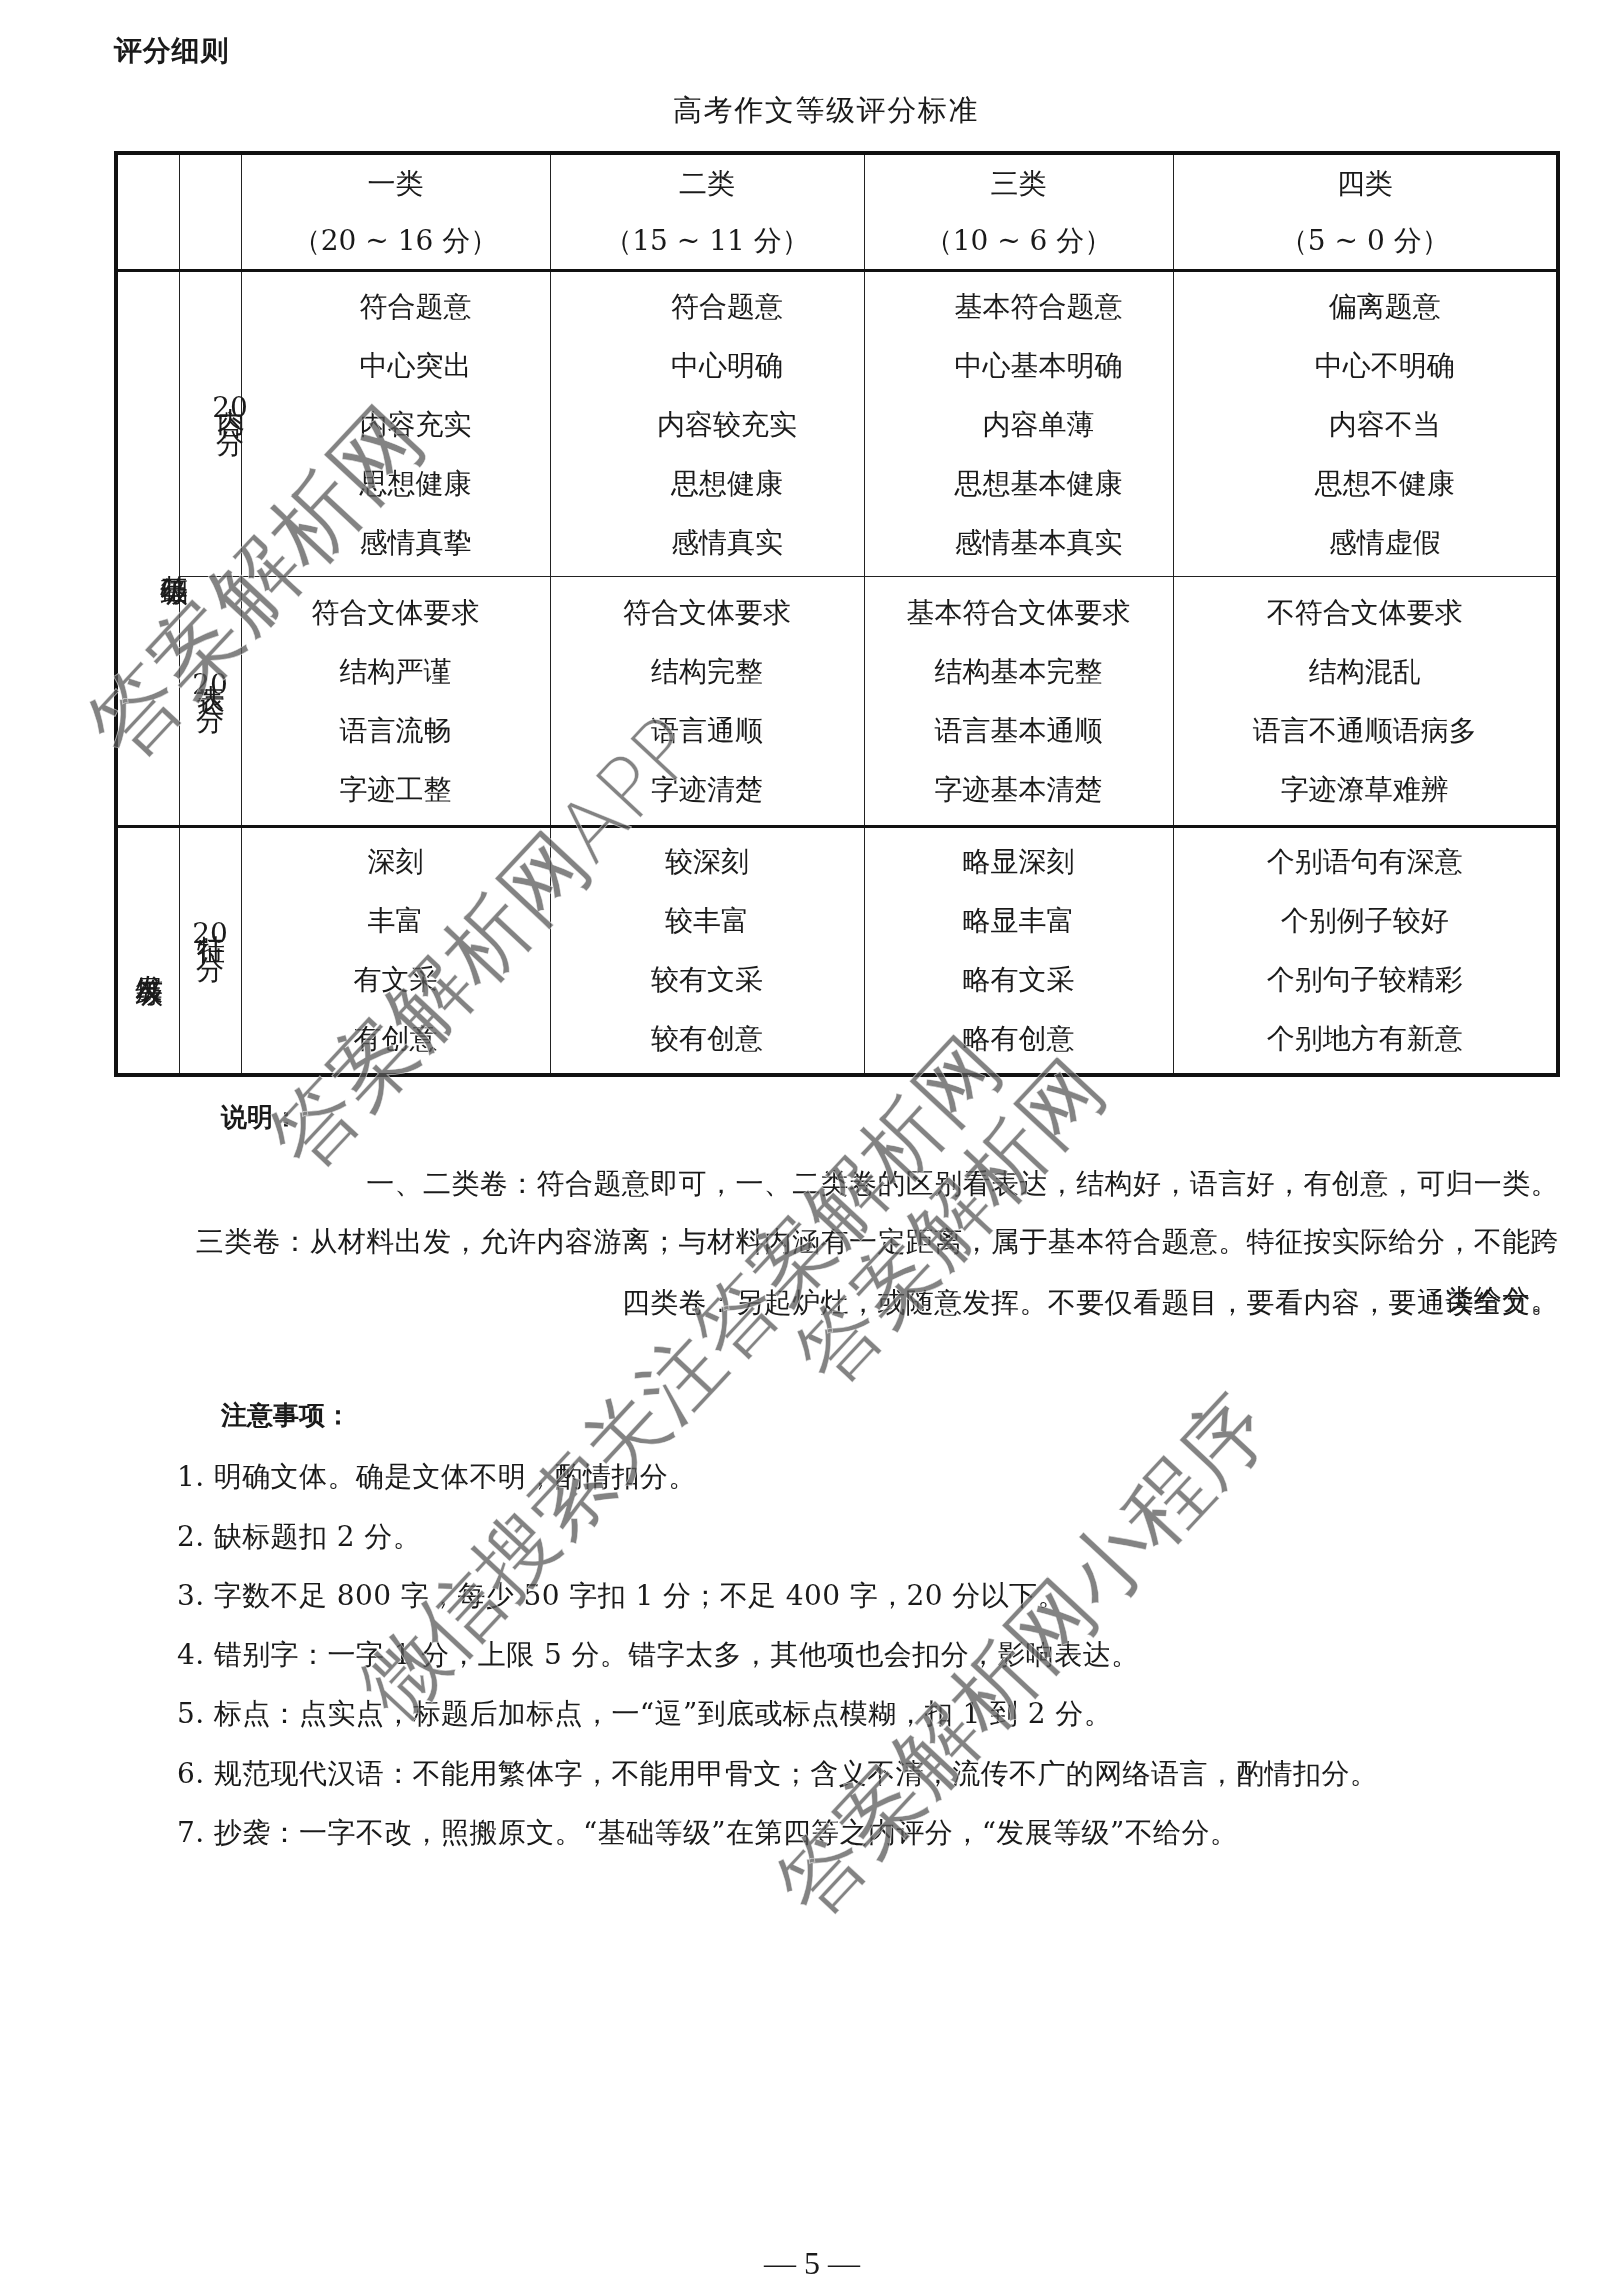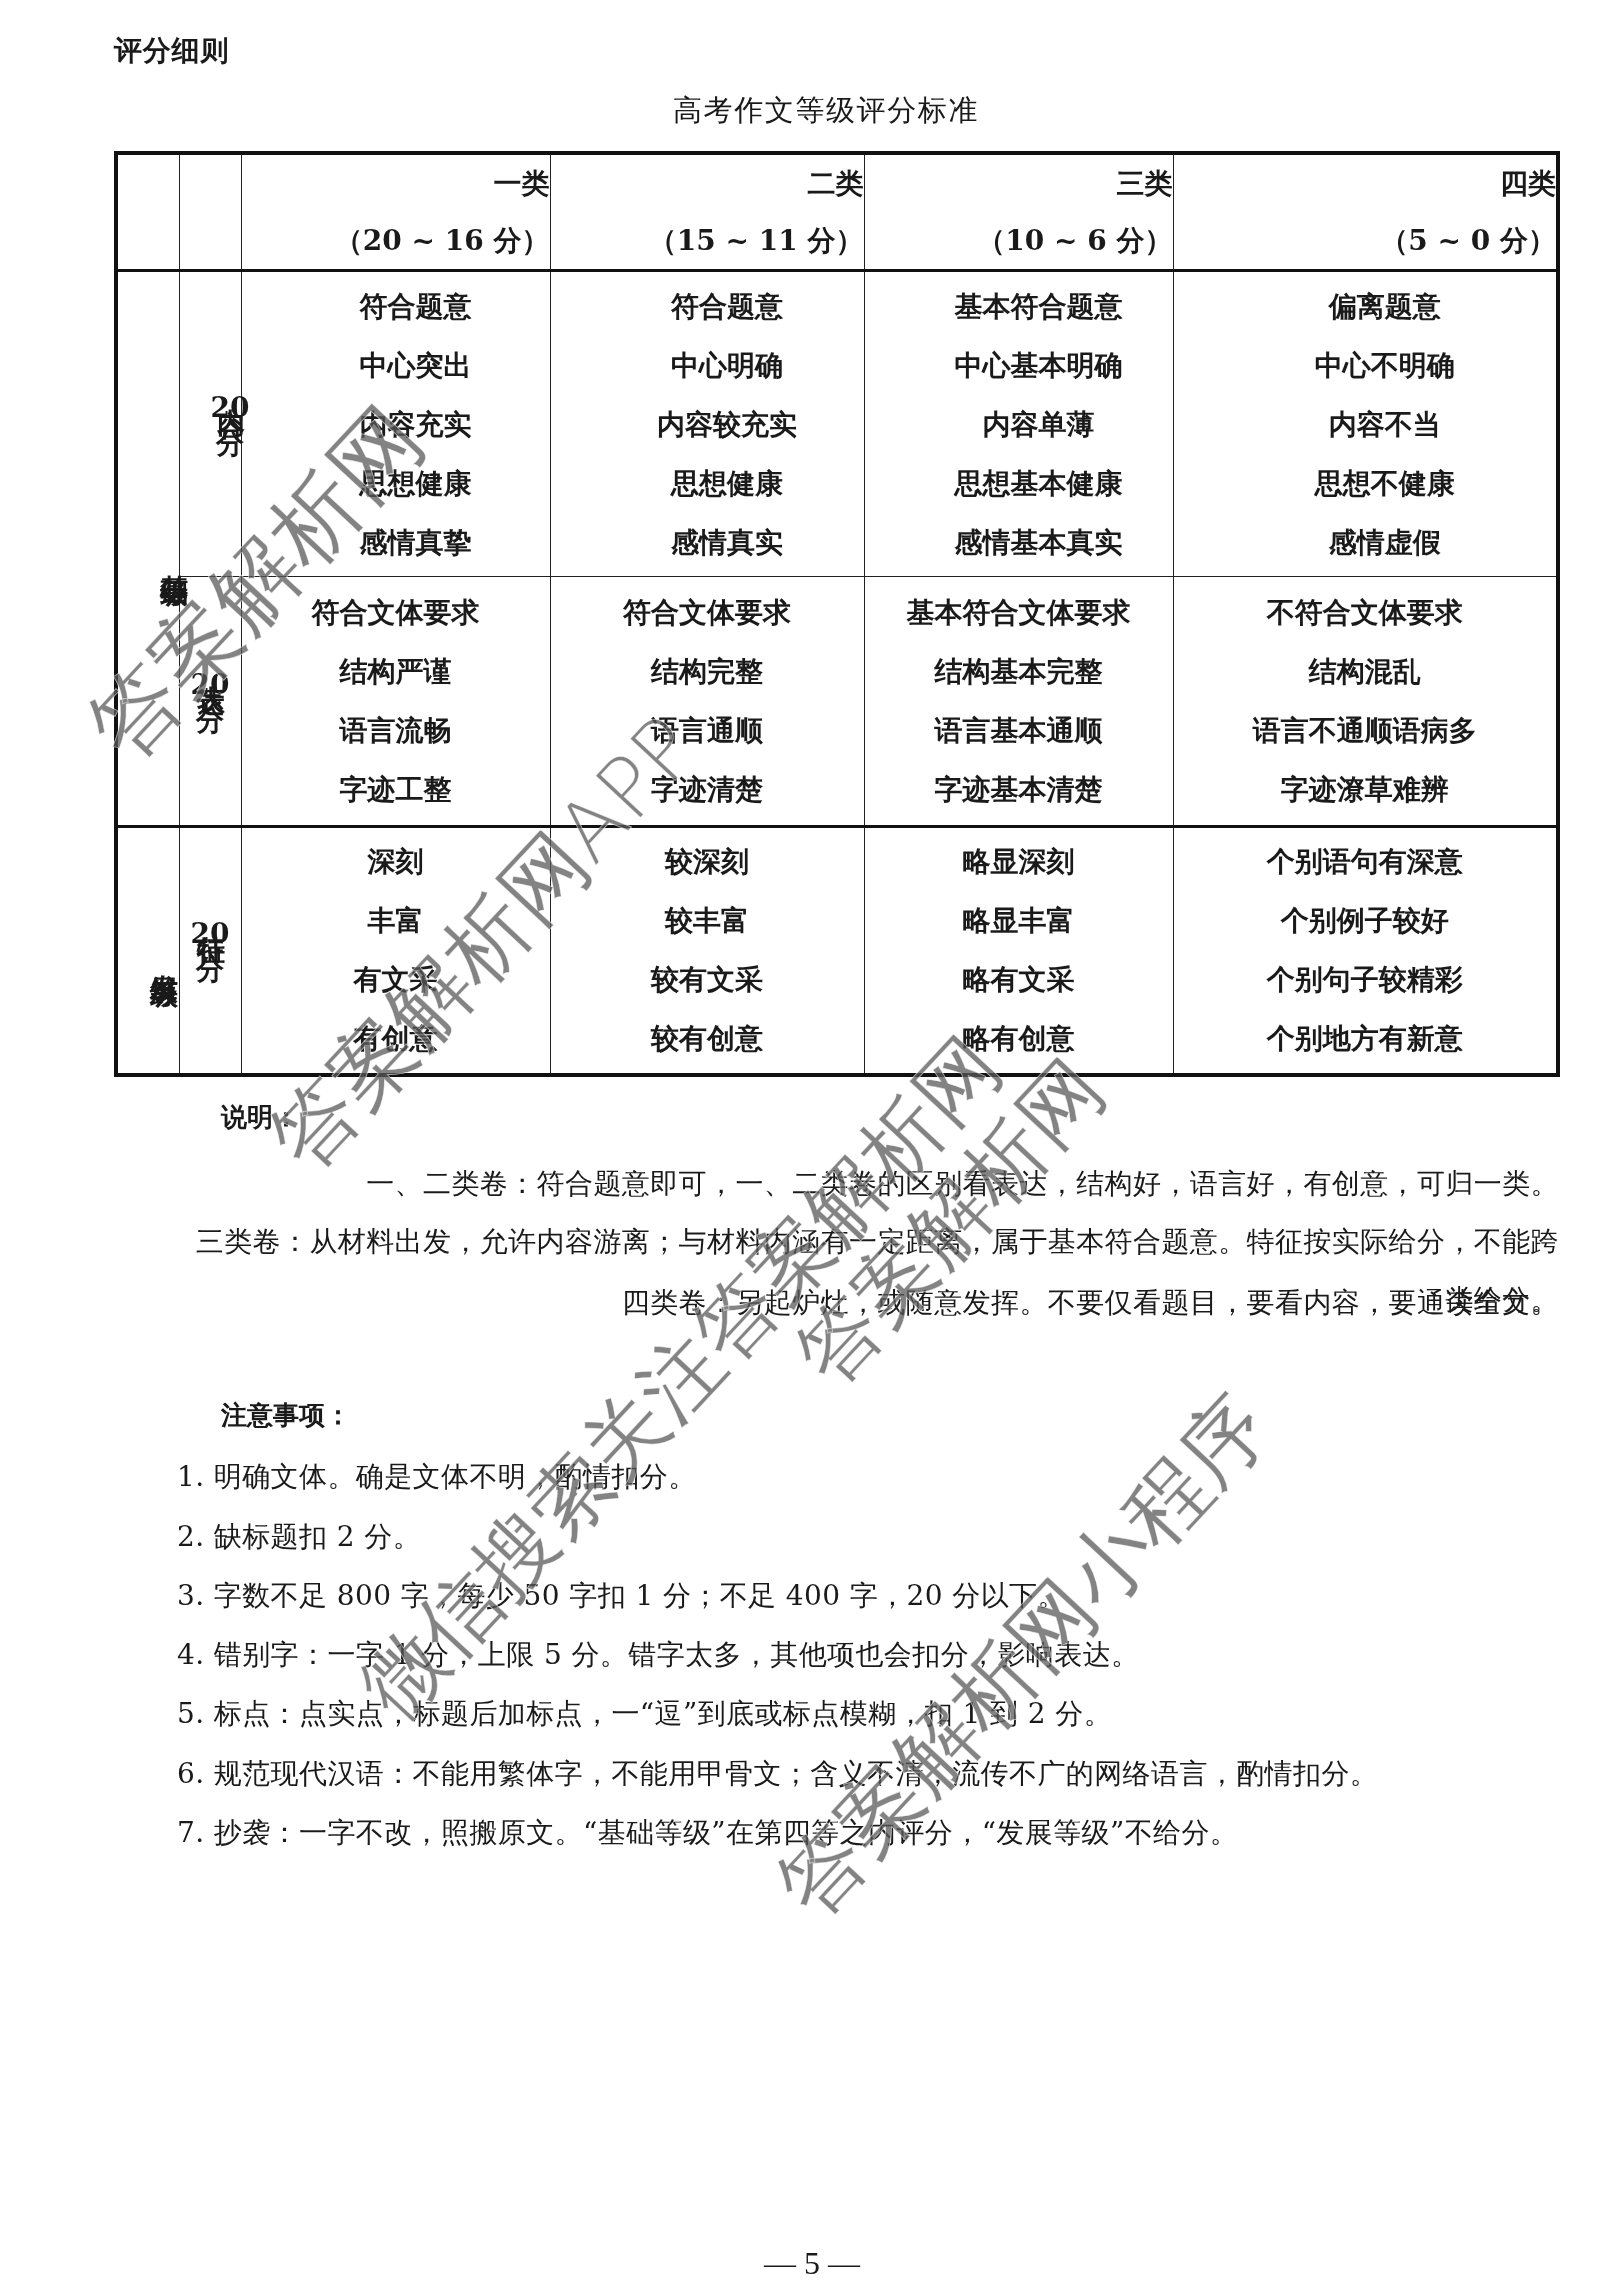--- a/index.html
+++ b/index.html
@@ -3,21 +3,21 @@
 <meta charset="utf-8">
 <style>
   * { margin: 0; padding: 0; box-sizing: border-box; }
   html, body { width: 1624px; height: 2295px; background: #ffffff; overflow: hidden; }
   body { position: relative; font-family: "DejaVu Serif", "Liberation Serif", serif; color: #1a1a1a; }
 
   .section-label { position: absolute; left: 114px; top: 32px; font-size: 28px; font-weight: bold; font-family: "DejaVu Sans", "Liberation Sans", sans-serif; letter-spacing: 0.8px; }
   .doc-title { position: absolute; left: 0; width: 1620px; top: 91px; text-align: center; font-size: 29px; letter-spacing: 1.6px; padding-left: 32px; }
 
   .rubric { position: absolute; left: 114px; top: 151px; width: 1440px; height: 914px; border-collapse: collapse; border: 4px solid #111; table-layout: fixed; }
-  .rubric td, .rubric th { border: 1.6px solid #222; font-weight: bold; vertical-align: middle; text-align: right; font-size: 28px; }
+  .rubric td, .rubric th { border: 1.6px solid #222; font-weight: normal; vertical-align: middle; text-align: center; font-size: 28px; }
   .rubric .hdr { height: 109px; }
   .rubric .hdr th { line-height: 57px; }
   .rubric .hdr-bottom td, .rubric .hdr-bottom th { border-top: 3.2px solid #111; padding-left: 40px; }
   .rubric .dev-row td { border-top: 3.2px solid #111; }
   .vlabel { writing-mode: vertical-rl; text-orientation: upright; font-size: 28px; letter-spacing: 1.6px; display: inline-block; line-height: 1.1; }
   .vwrap { display: flex; flex-direction: column; align-items: center; justify-content: center; font-size: 28px; line-height: 36px; }
   .cell-lines { display: flex; flex-direction: column; align-items: center; }
   .cell-lines span { display: block; line-height: 59px; white-space: nowrap; }
   .dev-lines span { line-height: 59px; }
 

